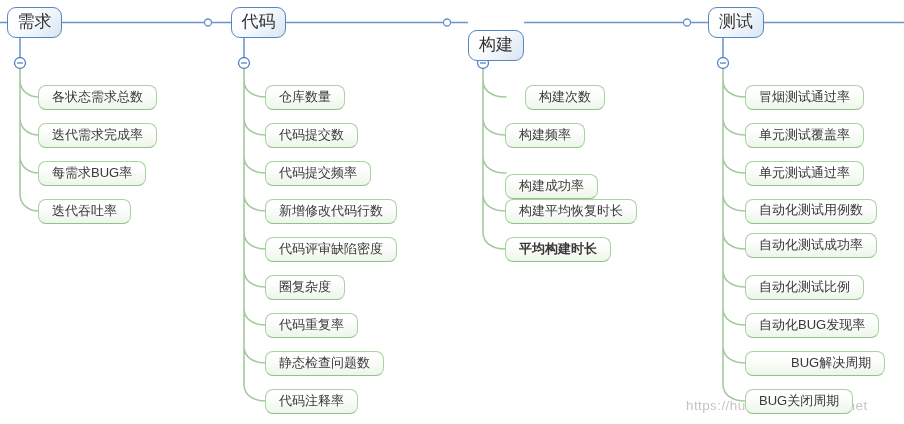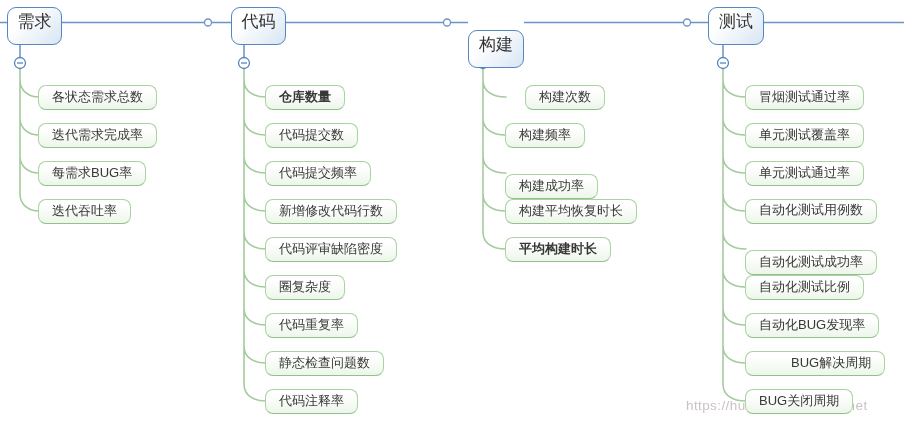--- a/index.html
+++ b/index.html
@@ -9,21 +9,21 @@
     font-family:"Liberation Sans","DejaVu Sans",sans-serif;
   }
   #connector-layer{position:absolute;left:0;top:0;z-index:2;}
   #watermark{
     position:absolute;left:686px;top:398px;z-index:1;
     font-size:13.5px;letter-spacing:0.4px;color:rgba(193,183,183,0.85);
     white-space:nowrap;
   }
   #node-layer{position:absolute;left:0;top:0;width:100%;height:100%;z-index:3;}
   .main-topic{
-    position:absolute;box-sizing:border-box;height:38px;
+    position:absolute;box-sizing:border-box;height:31px;
     border:1.5px solid #5585c2;border-radius:9px;
     background:linear-gradient(135deg,#ffffff 30%,#eef4fa 60%,#d8e5f3 100%);
     color:#333333;font-size:17px;line-height:27px;text-align:center;
     cursor:pointer;
   }
   .sub-topic{
     position:absolute;box-sizing:border-box;height:25px;
     border:1.3px solid #a9d3a1;border-bottom-color:#90c289;
     border-radius:8px;
     background:linear-gradient(#ffffff 20%,#edf6ea 100%);
@@ -62,39 +62,39 @@
         <line x1="720" y1="63" x2="726" y2="63" stroke="#5585c2" stroke-width="1.3"></line>
       </g>
     </svg>
   <div id="node-layer">
       <div class="main-topic" style="left: 7px; top: 7px; width: 55px;">需求</div>
       <div class="sub-topic" style="left: 38px; top: 84.5px;">各状态需求总数</div>
       <div class="sub-topic" style="left: 38px; top: 122.5px;">迭代需求完成率</div>
       <div class="sub-topic" style="left: 38px; top: 160.5px;">每需求BUG率</div>
       <div class="sub-topic" style="left: 38px; top: 198.5px;">迭代吞吐率</div>
       <div class="main-topic" style="left: 231px; top: 7px; width: 55px;">代码</div>
-      <div class="sub-topic" style="left: 265px; top: 84.5px; font-weight: bold;">仓库数量</div>
+      <div class="sub-topic" style="left: 265px; top: 84.5px;">仓库数量</div>
       <div class="sub-topic" style="left: 265px; top: 122.5px;">代码提交数</div>
       <div class="sub-topic" style="left: 265px; top: 160.5px;">代码提交频率</div>
       <div class="sub-topic" style="left: 265px; top: 198.5px;">新增修改代码行数</div>
       <div class="sub-topic" style="left: 265px; top: 236.5px;">代码评审缺陷密度</div>
       <div class="sub-topic" style="left: 265px; top: 274.5px;">圈复杂度</div>
       <div class="sub-topic" style="left: 265px; top: 312.5px;">代码重复率</div>
       <div class="sub-topic" style="left: 265px; top: 350.5px;">静态检查问题数</div>
       <div class="sub-topic" style="left: 265px; top: 388.5px;">代码注释率</div>
       <div class="main-topic" style="left: 468px; top: 7px; width: 56px; margin-top: 23px;">构建</div>
       <div class="sub-topic" style="left: 505px; top: 84.5px; margin-left: 20px;">构建次数</div>
       <div class="sub-topic" style="left: 505px; top: 122.5px;">构建频率</div>
       <div class="sub-topic" style="left: 505px; top: 174px;">构建成功率</div>
       <div class="sub-topic" style="left: 505px; top: 198.5px;">构建平均恢复时长</div>
       <div class="sub-topic" style="left: 505px; top: 236.5px; font-weight: bold;">平均构建时长</div>
       <div class="main-topic" style="left: 708px; top: 7px; width: 56px;">测试</div>
       <div class="sub-topic" style="left: 745px; top: 84.5px;">冒烟测试通过率</div>
       <div class="sub-topic" style="left: 745px; top: 122.5px;">单元测试覆盖率</div>
       <div class="sub-topic" style="left: 745px; top: 160.5px;">单元测试通过率</div>
       <div class="sub-topic" style="left: 745px; top: 198.5px; font-family: Liberation Mono, monospace;">自动化测试用例数</div>
-      <div class="sub-topic" style="left: 745px; top: 250px;">自动化测试成功率</div>
+      <div class="sub-topic" style="left: 745px; top: 233px;">自动化测试成功率</div>
       <div class="sub-topic" style="left: 745px; top: 274.5px;">自动化测试比例</div>
       <div class="sub-topic" style="left: 745px; top: 312.5px;">自动化BUG发现率</div>
       <div class="sub-topic" style="left: 745px; top: 350.5px; padding-left: 45px;">BUG解决周期</div>
       <div class="sub-topic" style="left: 745px; top: 388.5px;">BUG关闭周期</div>
     </div>
 </div>
 
 </body></html>

